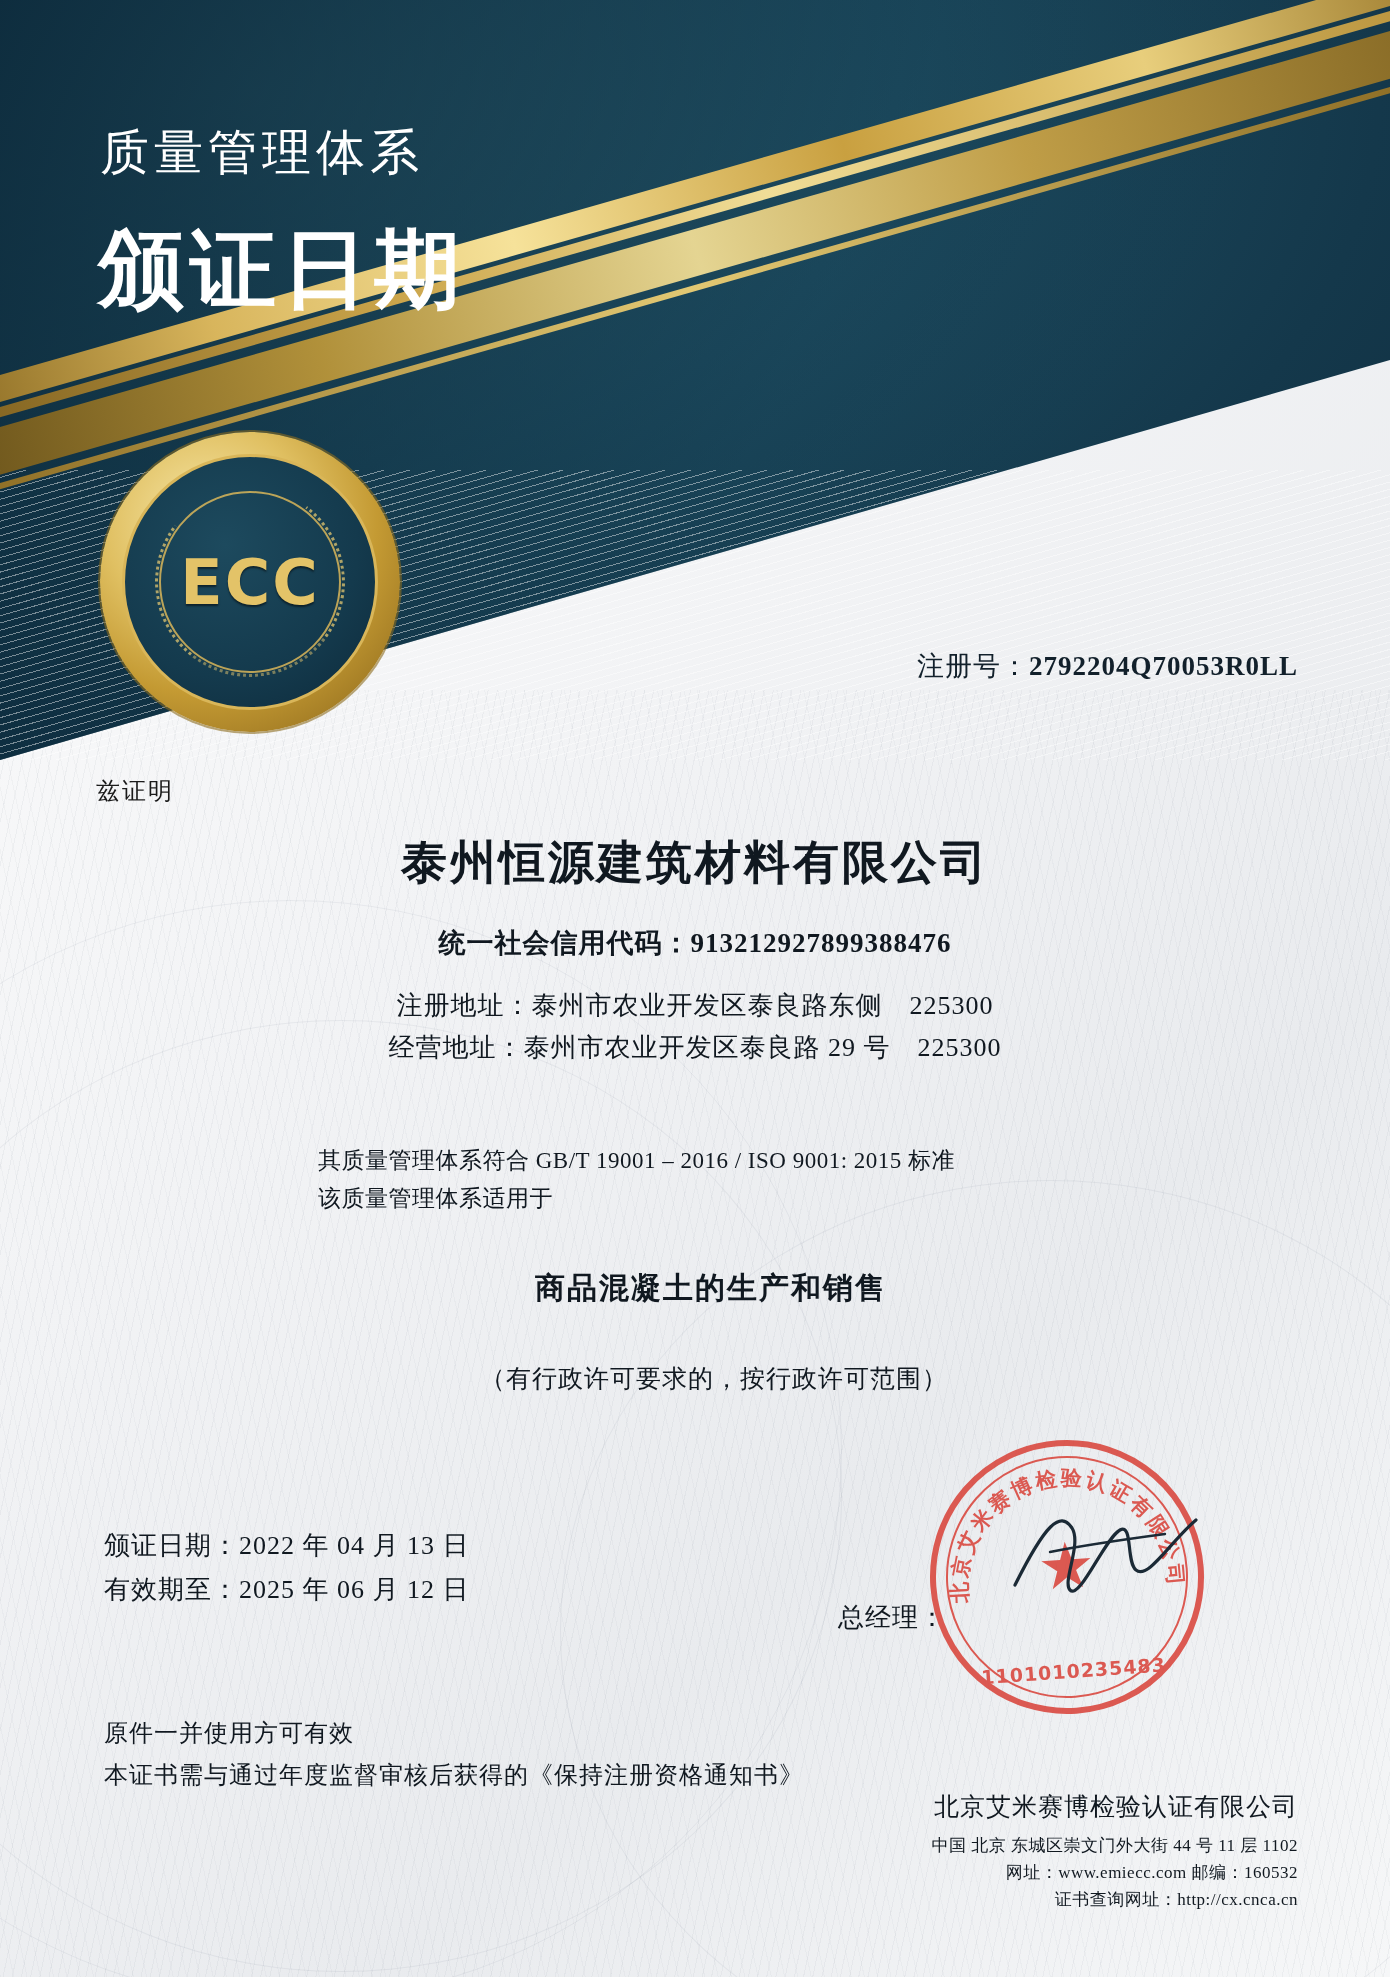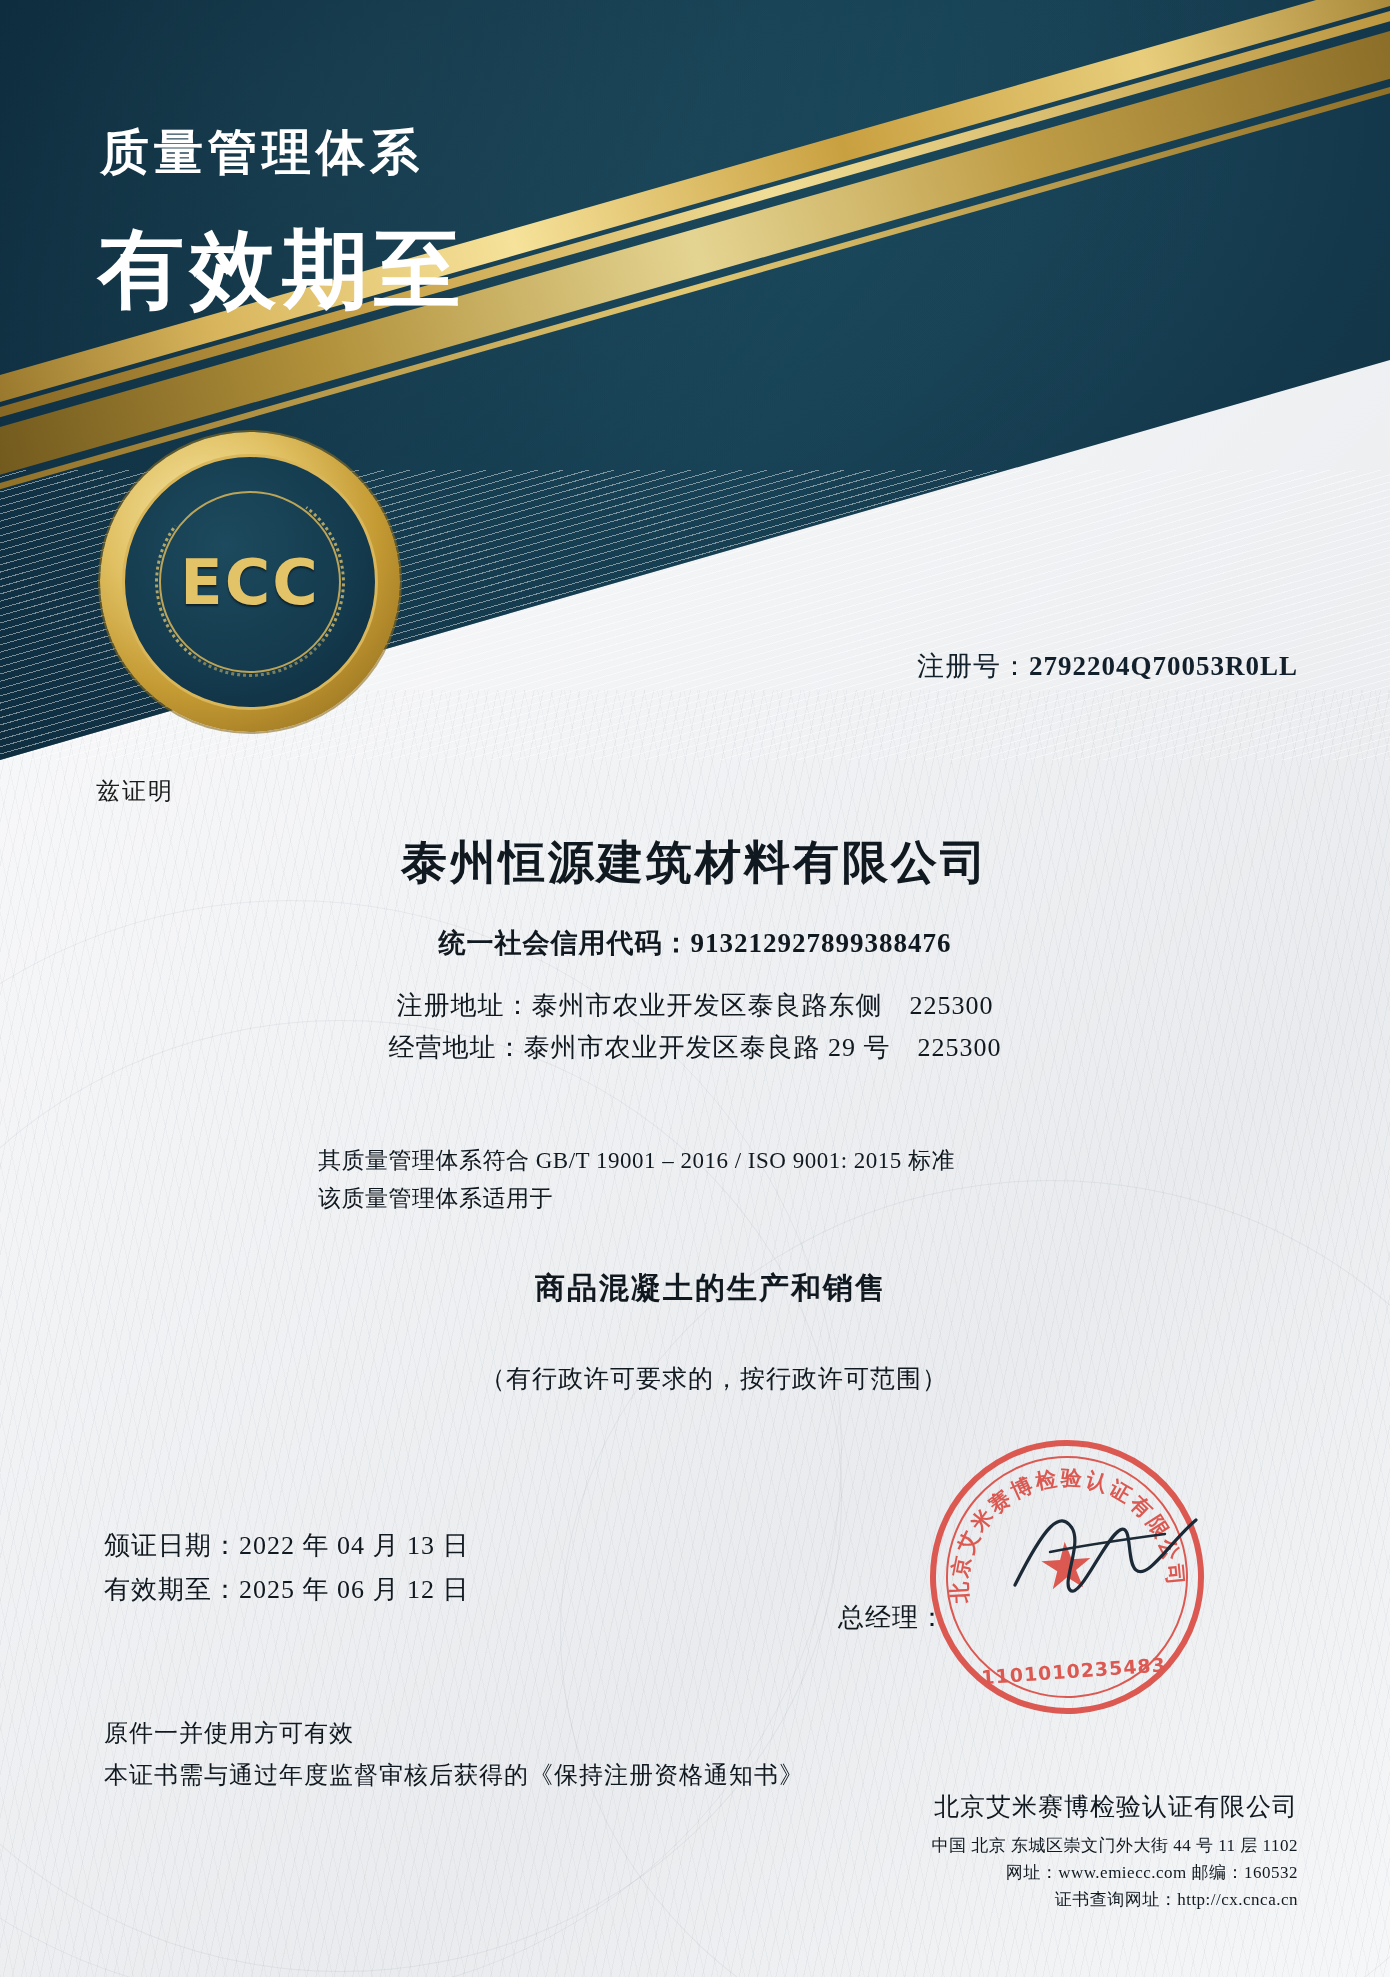--- a/index.html
+++ b/index.html
@@ -116,21 +116,21 @@
     width: 1500px; height: 320px;
     background: repeating-linear-gradient(-15.9deg, rgba(255,255,255,0.55) 0px, rgba(255,255,255,0.55) 1px, rgba(210,215,220,0.0) 1px, rgba(210,215,220,0.0) 7px);
     opacity: .8;
   }
 
   
   .title-sub {
     position: absolute;
     left: 100px; top: 120px;
     font-family: "DejaVu Sans", sans-serif;
-    font-weight: bold;
+    font-weight: normal;
     font-size: 49px;
     letter-spacing: 5px;
     color: #ffffff;
   }
   .title-main {
     position: absolute;
     left: 98px; top: 212px;
     font-family: "DejaVu Sans", sans-serif;
     font-weight: bold;
     font-size: 86px;
@@ -398,21 +398,21 @@
       <div class="banner-bg"></div>
       <div class="banner-dark-triangle"></div>
       <div class="streaks"></div>
       <div class="gold-band gold-1"></div>
       <div class="gold-band gold-2"></div>
       <div class="gold-band gold-3"></div>
       <div class="gold-band gold-4"></div>
       <div class="banner-fade"></div>
 
       <div class="title-sub">质量管理体系</div>
-      <div class="title-main">有效期至</div>
+      <div class="title-main">颁证日期</div>
     </div>
 
     <div class="emblem">
       <div class="emblem-scallop"></div>
       <div class="emblem-ring">
         <div class="emblem-inner"></div>
         <div class="laurel"></div>
       </div>
       <div class="emblem-text">ECC</div>
     </div>

